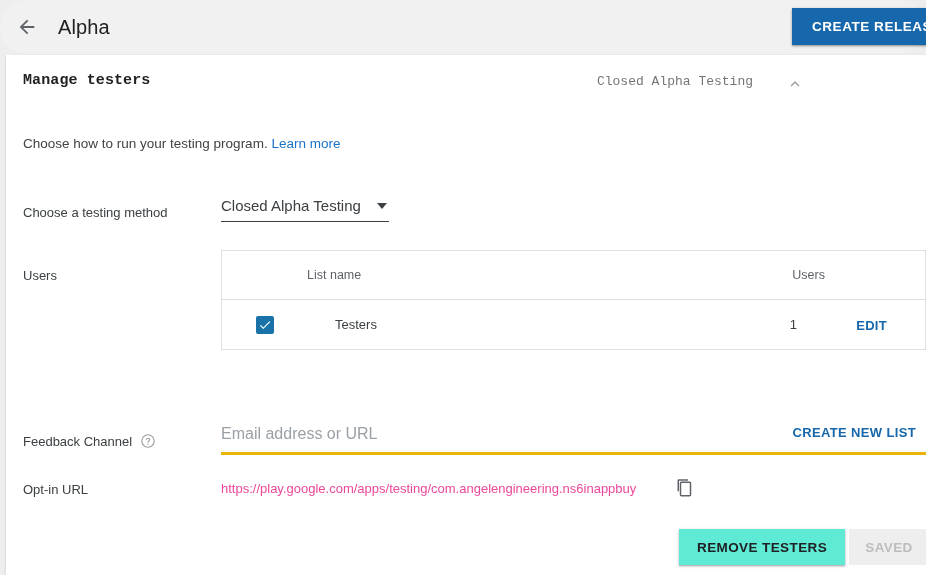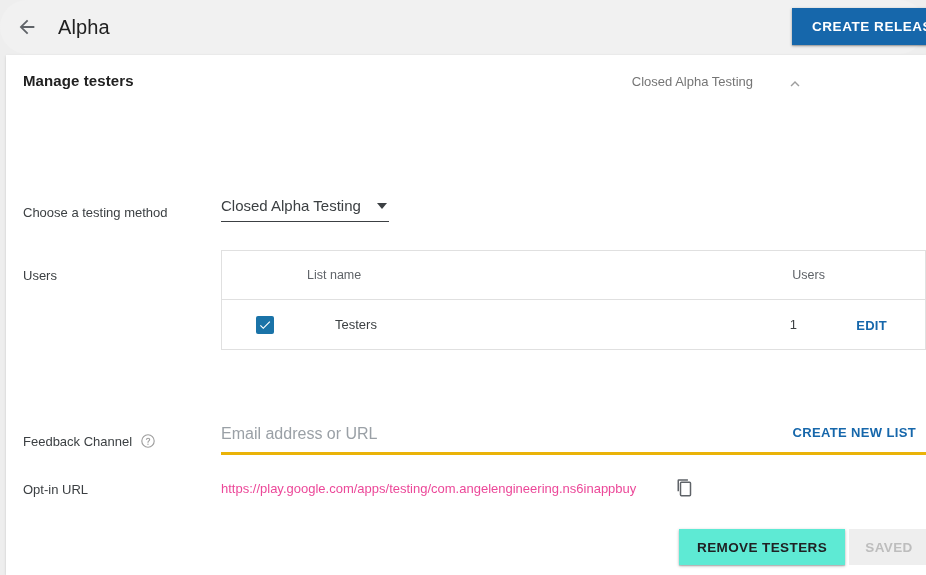--- a/index.html
+++ b/index.html
@@ -84,20 +84,21 @@
     box-shadow: 0 1px 2px rgba(0,0,0,0.10), 0 1px 4px rgba(0,0,0,0.06);
     overflow: hidden;
   }
 
   .card-header {
     position: absolute;
     left: 0;
     top: 0;
     width: 817px;
     height: 56px;
+    font-family: Liberation Mono, monospace;
   }
   .card-title {
     position: absolute;
     left: 17px;
     top: 17px;
     font-size: 15px;
     font-weight: bold;
     color: #212121;
     letter-spacing: 0.1px;
   }
@@ -384,20 +385,24 @@
     <div class="card-header">
       <div class="card-title">Manage testers</div>
       <div class="card-status">Closed Alpha Testing</div>
       <div class="collapse-chevron">
         <svg width="18" height="18" viewBox="0 0 24 24" aria-hidden="true">
           <path d="M7.41 15.41L12 10.83l4.59 4.58L18 14l-6-6-6 6z" fill="#9e9e9e"></path>
         </svg>
       </div>
     </div>
 
+    <div class="subtitle">
+      <span>Choose how to run your testing program.</span>
+      <a href="#">Learn more</a>
+    </div>
 
     <div class="row-label" id="label-method">Choose a testing method</div>
 
     <div class="select-field">
       <span class="select-value">Closed Alpha Testing</span>
       <span class="select-caret"></span>
     </div>
 
     <div class="row-label" id="label-users">Users</div>
 

